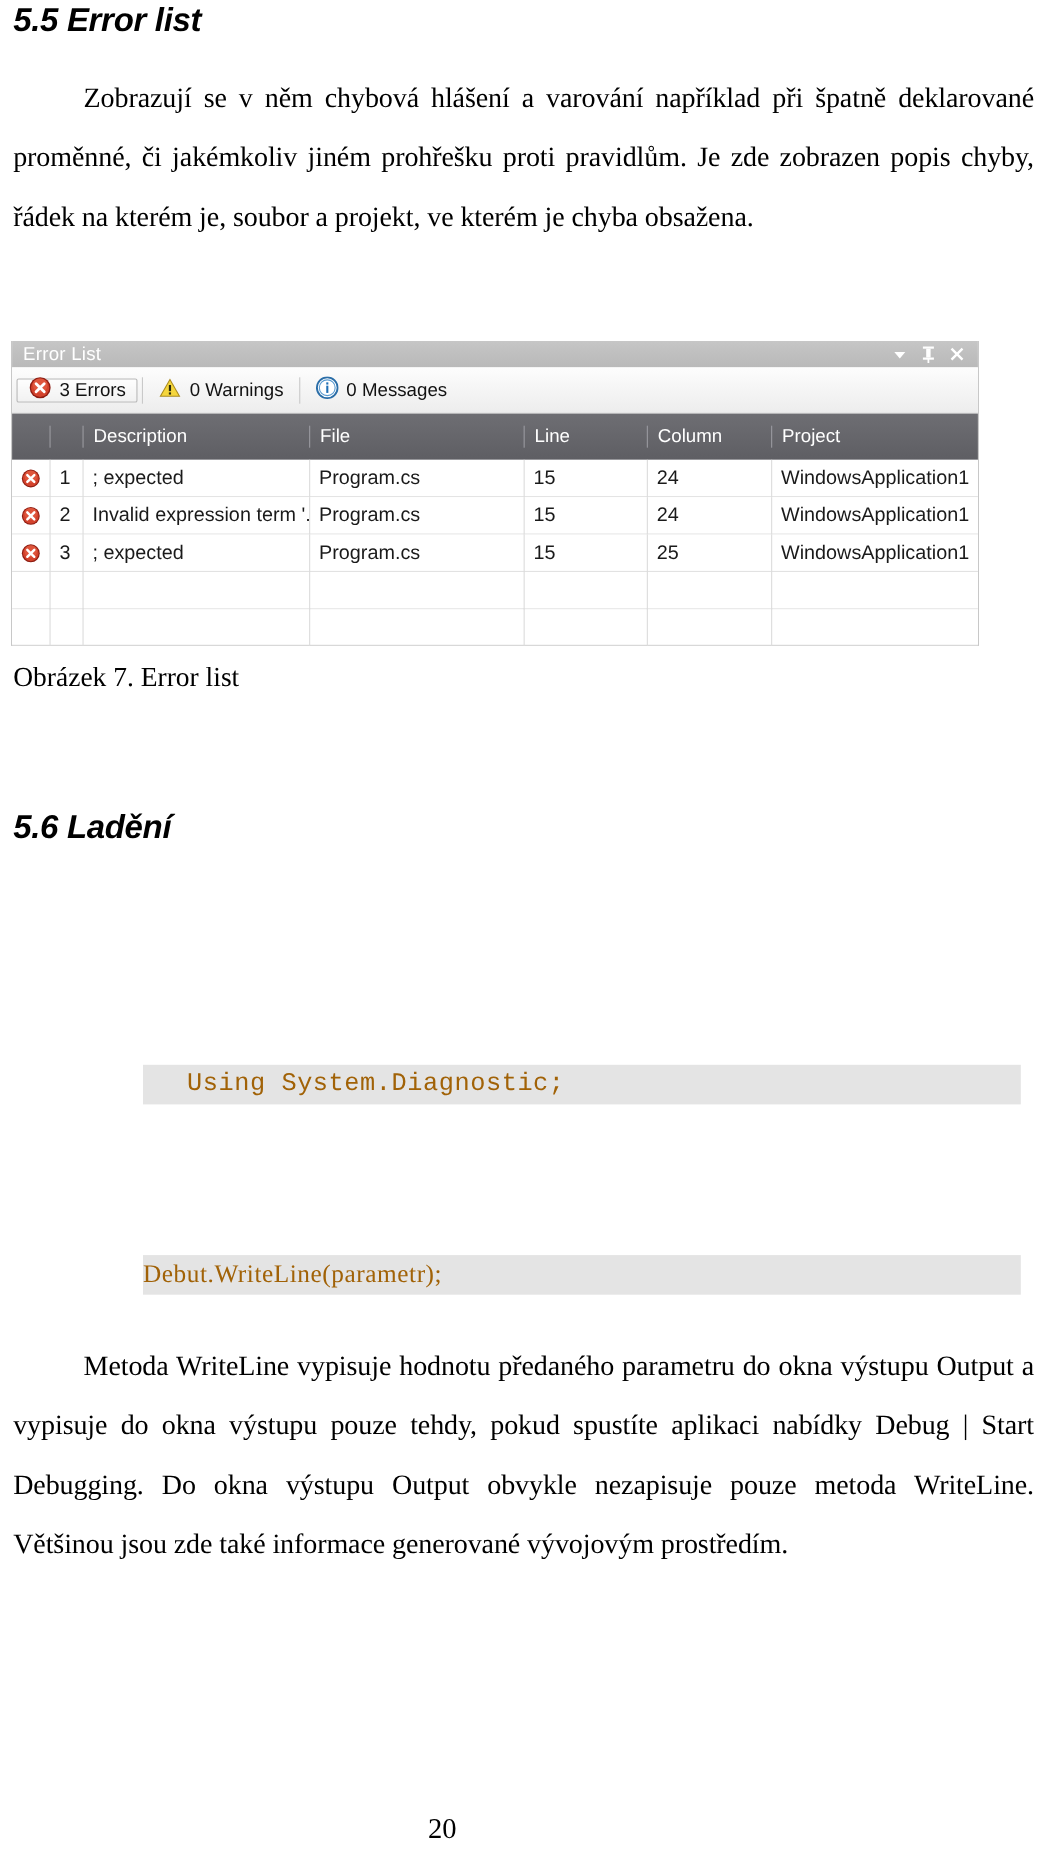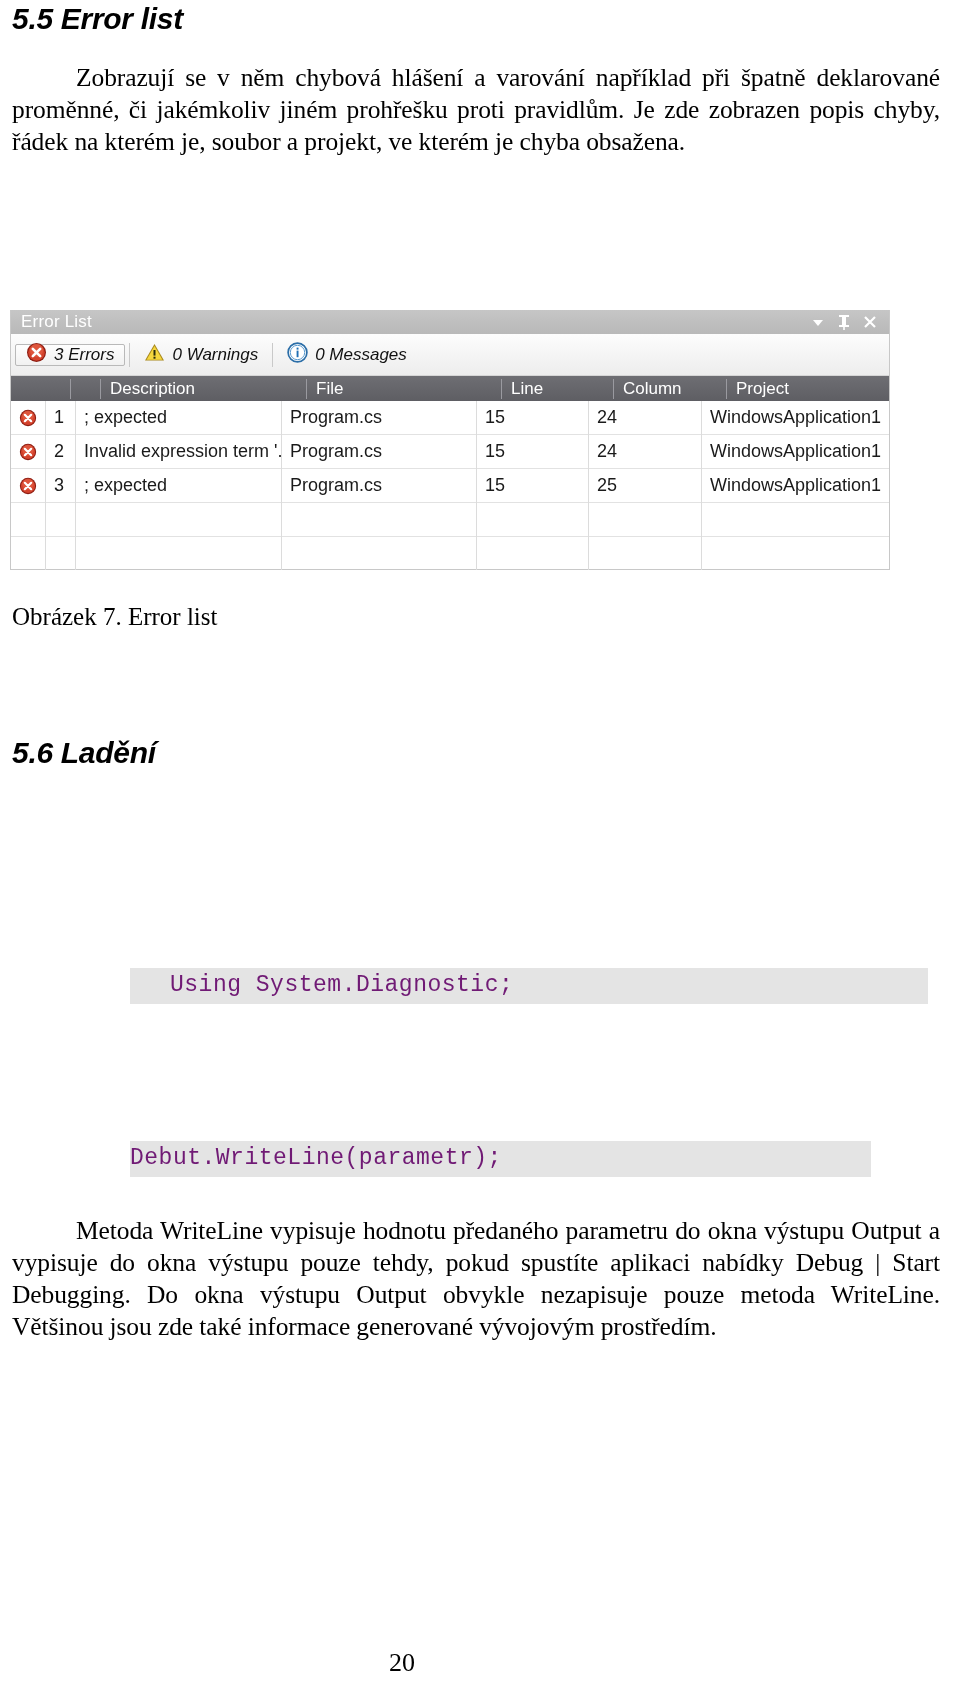--- a/index.html
+++ b/index.html
@@ -41,21 +41,21 @@
   }
   #heading-56 {
     position: absolute;
     left: 12px;
     top: 736px;
   }
 
   
   p.body-text {
     font-size: 25.5px;
-    line-height: 32px;
+    line-height: 54px;
     margin: 0;
     text-align: justify;
     text-indent: 64px;
     position: absolute;
     left: 12px;
     width: 928px;
     letter-spacing: -0.1px;
   }
 
   #para-1 { top: 62px; }
@@ -71,37 +71,38 @@
     line-height: 34px;
   }
 
   
   .code-block {
     position: absolute;
     background: #e4e4e4;
     font-family: "Liberation Mono", monospace;
     font-size: 23px;
     line-height: 34px;
-    color: #701a75;
+    color: #a16207;
     letter-spacing: 0.5px;
     box-sizing: border-box;
   }
   #code-1 {
     left: 130px;
     top: 968px;
     width: 798px;
     height: 36px;
     padding-left: 40px;
   }
   #code-2 {
     left: 130px;
     top: 1141px;
-    width: 741px;
+    width: 798px;
     height: 36px;
     padding-left: 0px;
+    font-family: Liberation Serif, serif;
   }
 
   
   .page-number {
     position: absolute;
     left: 0;
     top: 1648px;
     width: 804px;
     text-align: center;
     font-size: 26px;
@@ -155,21 +156,20 @@
     box-sizing: border-box;
     border-bottom: 1px solid #d6d6d6;
   }
   .el-tool {
     display: flex;
     align-items: center;
     height: 22px;
     padding: 0 10px;
     gap: 7px;
     box-sizing: border-box;
-    font-style: italic;
   }
   .el-tool.active {
     border: 1px solid #b9b9b9;
     background: linear-gradient(to bottom, #fefefe 0%, #f1f1f1 100%);
     border-radius: 2px;
   }
   .el-tool-label {
     font-size: 17px;
     color: #111111;
     white-space: nowrap;
@@ -179,27 +179,26 @@
     height: 24px;
     background: #c9c9c9;
     margin: 0 4px;
   }
 
   .ico { display: block; }
 
   
   .el-grid-head {
     display: flex;
-    height: 25px;
+    height: 42px;
     background: linear-gradient(to bottom, #6e6e73 0%, #5e5e63 100%);
     color: #ffffff;
     font-size: 17px;
     align-items: center;
     box-sizing: border-box;
-    padding-left: 25px;
   }
   .el-grid-head .hc {
     box-sizing: border-box;
     padding-left: 9px;
     border-left: 1px solid #9a9aa0;
     height: 20px;
     display: flex;
     align-items: center;
     overflow: hidden;
     white-space: nowrap;

